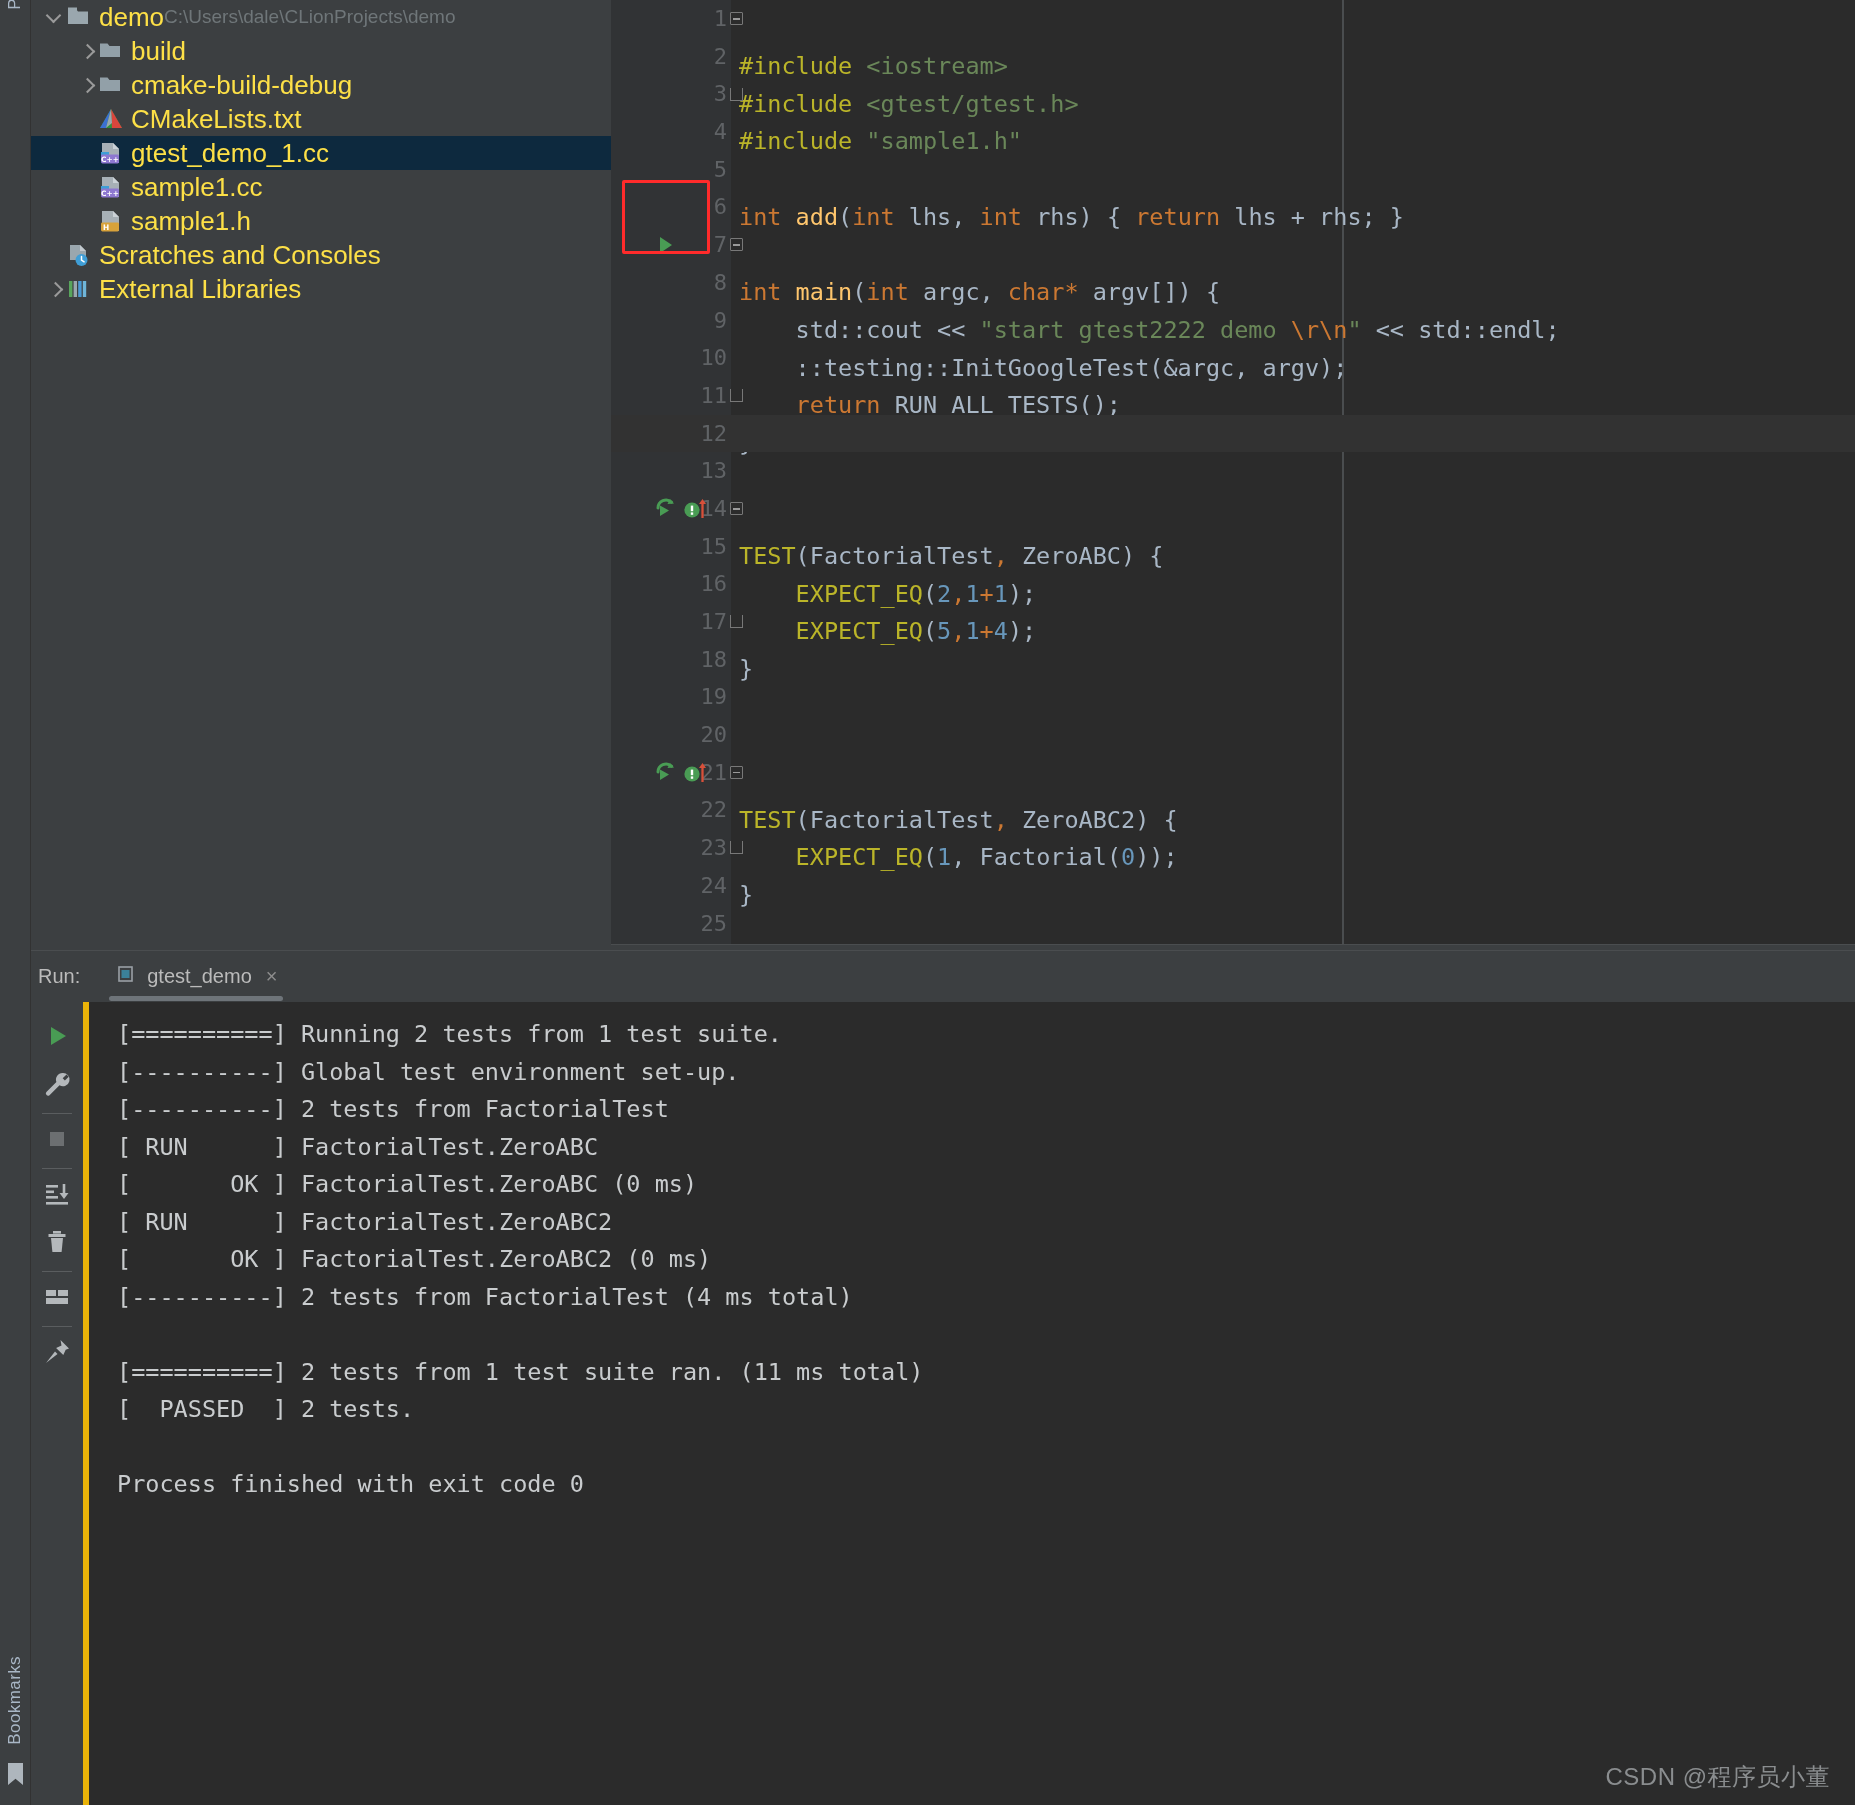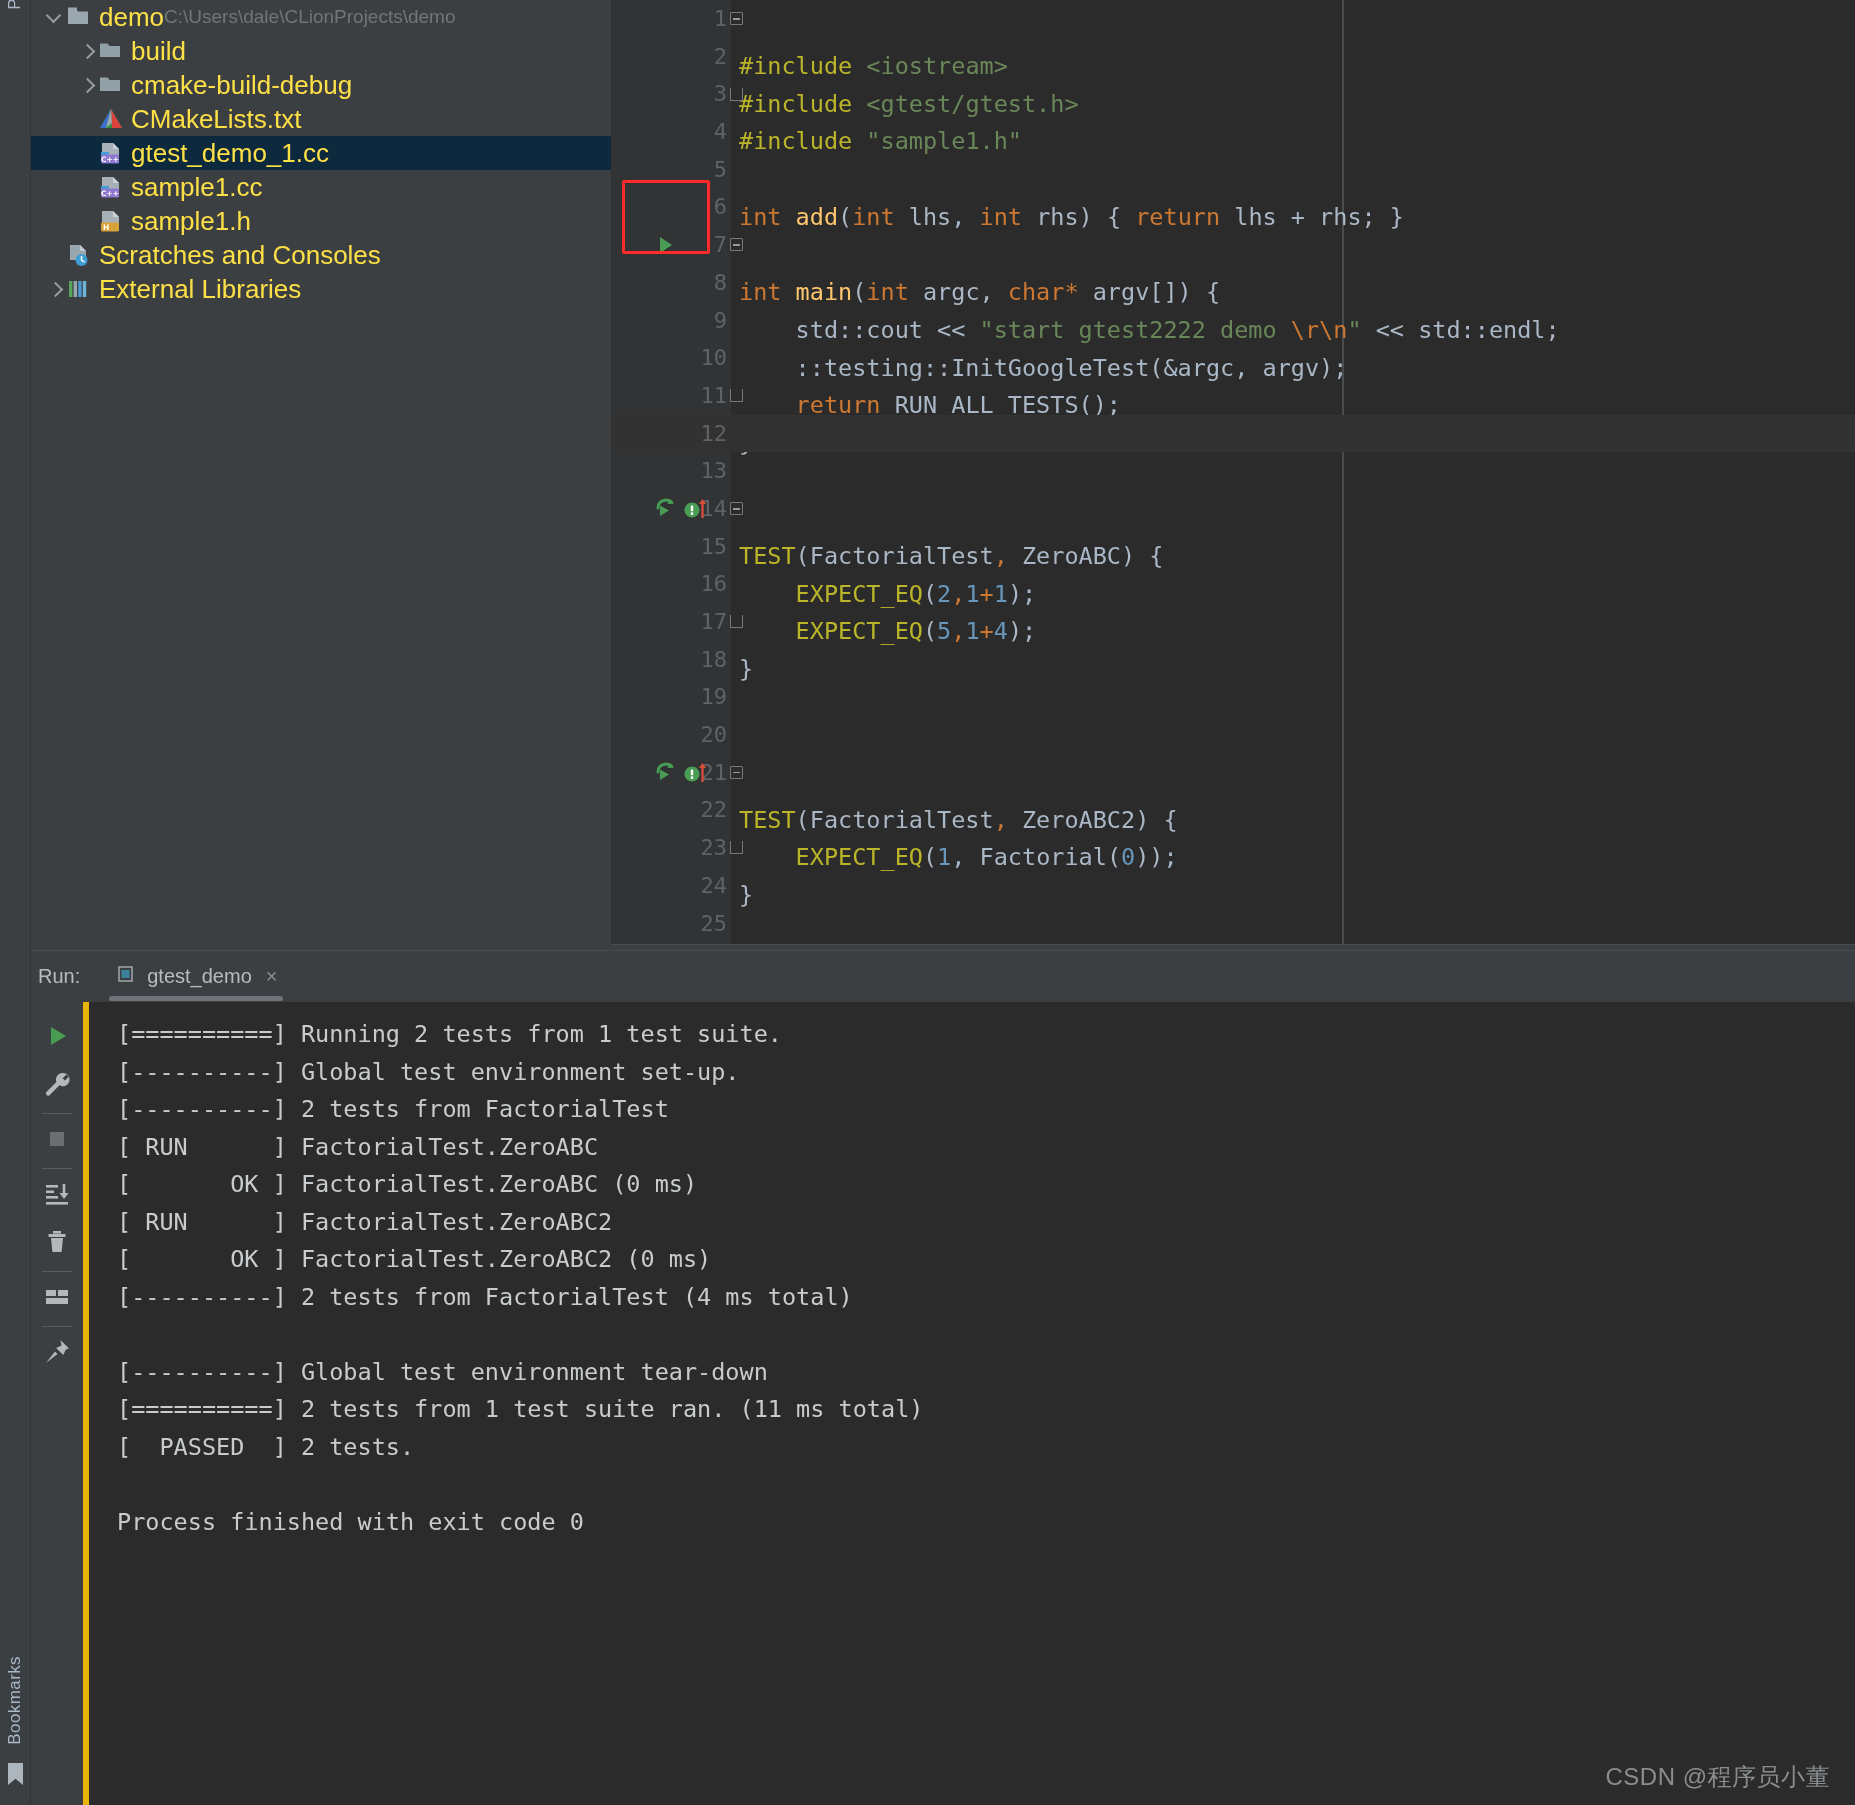--- a/index.html
+++ b/index.html
@@ -418,21 +418,20 @@
       <div id="console-lines">
           <div class="cline">[==========] Running 2 tests from 1 test suite.</div>
           <div class="cline">[----------] Global test environment set-up.</div>
           <div class="cline">[----------] 2 tests from FactorialTest</div>
           <div class="cline">[ RUN      ] FactorialTest.ZeroABC</div>
           <div class="cline">[       OK ] FactorialTest.ZeroABC (0 ms)</div>
           <div class="cline">[ RUN      ] FactorialTest.ZeroABC2</div>
           <div class="cline">[       OK ] FactorialTest.ZeroABC2 (0 ms)</div>
           <div class="cline">[----------] 2 tests from FactorialTest (4 ms total)</div>
           <div class="cline">&nbsp;</div>
-          <div class="cline">[----------] Global test environment tear-down</div>
           <div class="cline">[==========] 2 tests from 1 test suite ran. (11 ms total)</div>
           <div class="cline">[  PASSED  ] 2 tests.</div>
           <div class="cline">&nbsp;</div>
           <div class="cline">Process finished with exit code 0</div>
         </div>
     </div>
   </div>
 
   <div class="watermark">CSDN @程序员小董</div>
 </div>

